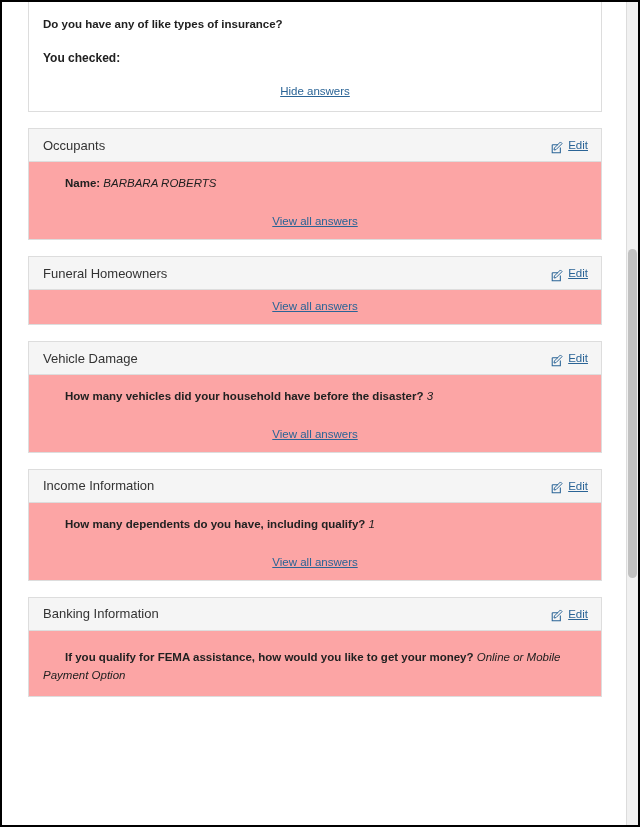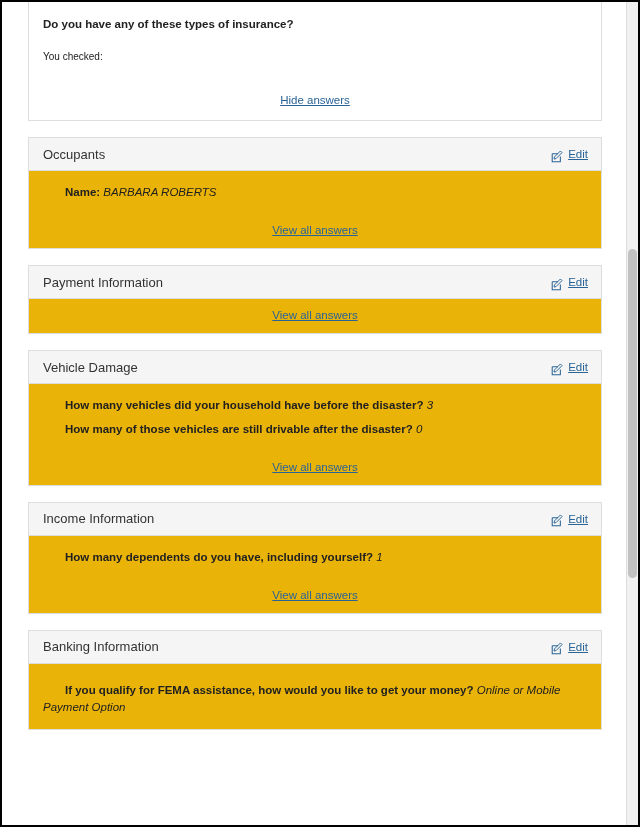--- a/index.html
+++ b/index.html
@@ -42,40 +42,40 @@
     margin-bottom: 16px;
   }
   .q-bold {
     font-size: 11.5px;
     font-weight: bold;
     color: #212121;
     margin: 4px 0 0 0;
     line-height: 1.5;
   }
   .you-checked {
-    font-size: 10px;
-    font-weight: normal;
-    color: #212121;
-    margin: 18px 0 18px 0;
+    font-size: 12px;
+    font-weight: bold;
+    color: #212121;
+    margin: 18px 0 6px 0;
   }
   ul.checked-list {
     margin: 4px 0 10px 0;
     padding-left: 28px;
     list-style: disc;
   }
   ul.checked-list li {
     font-size: 11.5px;
     color: #212121;
     line-height: 1.6;
   }
 
   
   .card {
     border: 1px solid #dddddd;
-    background: #eab308;
+    background: #fca5a5;
     box-sizing: border-box;
     margin-bottom: 16px;
   }
   .card-head {
     background: #f5f5f5;
     border-bottom: 1px solid #dddddd;
     height: 33px;
     display: flex;
     align-items: center;
     justify-content: space-between;
@@ -164,21 +164,21 @@
 </style>
 </head>
 <body>
 
 <div id="page">
 
   <div id="scroll-area">
     <div class="inner">
 
       <div class="top-panel">
-        <p class="q-bold">Do you have any of these types of insurance?</p>
+        <p class="q-bold">Do you have any of like types of insurance?</p>
         <p class="you-checked">You checked:</p>
         <div class="hide-answers">
           <a href="#">Hide answers</a>
         </div>
       </div>
 
       <div class="card">
         <div class="card-head">
           <span class="card-title">Occupants</span>
           <span class="edit-wrap">
@@ -197,21 +197,21 @@
             <span class="val">BARBARA ROBERTS</span>
           </div>
         </div>
         <div class="view-all">
           <a href="#">View all answers</a>
         </div>
       </div>
 
       <div class="card">
         <div class="card-head">
-          <span class="card-title">Payment Information</span>
+          <span class="card-title">Funeral Homeowners</span>
           <span class="edit-wrap">
             <span class="edit-icon">
               <svg width="13" height="13" viewBox="0 0 16 16" fill="none" xmlns="http://www.w3.org/2000/svg">
                 <path d="M1.5 4.5 H8.5 M1.5 4.5 V14.5 H11.5 V8" stroke="#2a6496" stroke-width="1.3" fill="none"></path>
                 <path d="M6.2 10.6 L13.6 3.2 L11.6 1.2 L4.2 8.6 L3.7 11.1 Z" stroke="#2a6496" stroke-width="1.2" fill="none"></path>
               </svg>
             </span>
             <span class="edit-link">Edit</span>
           </span>
         </div>
@@ -231,24 +231,20 @@
               </svg>
             </span>
             <span class="edit-link">Edit</span>
           </span>
         </div>
         <div class="card-body">
           <div class="row-line">
             <span class="lbl">How many vehicles did your household have before the disaster?</span>
             <span class="val">3</span>
           </div>
-          <div class="row-line">
-            <span class="lbl">How many of those vehicles are still drivable after the disaster?</span>
-            <span class="val">0</span>
-          </div>
         </div>
         <div class="view-all">
           <a href="#">View all answers</a>
         </div>
       </div>
 
       <div class="card">
         <div class="card-head">
           <span class="card-title">Income Information</span>
           <span class="edit-wrap">
@@ -256,21 +252,21 @@
               <svg width="13" height="13" viewBox="0 0 16 16" fill="none" xmlns="http://www.w3.org/2000/svg">
                 <path d="M1.5 4.5 H8.5 M1.5 4.5 V14.5 H11.5 V8" stroke="#2a6496" stroke-width="1.3" fill="none"></path>
                 <path d="M6.2 10.6 L13.6 3.2 L11.6 1.2 L4.2 8.6 L3.7 11.1 Z" stroke="#2a6496" stroke-width="1.2" fill="none"></path>
               </svg>
             </span>
             <span class="edit-link">Edit</span>
           </span>
         </div>
         <div class="card-body">
           <div class="row-line">
-            <span class="lbl">How many dependents do you have, including yourself?</span>
+            <span class="lbl">How many dependents do you have, including qualify?</span>
             <span class="val">1</span>
           </div>
         </div>
         <div class="view-all">
           <a href="#">View all answers</a>
         </div>
       </div>
 
       <div class="card">
         <div class="card-head">

